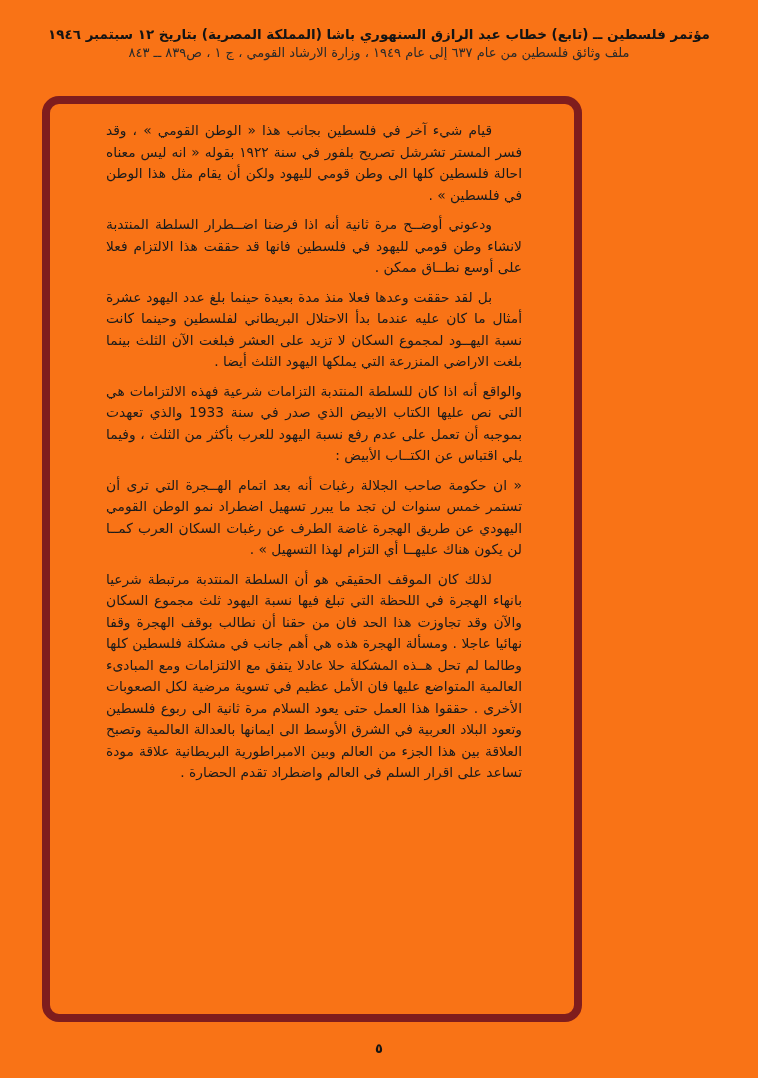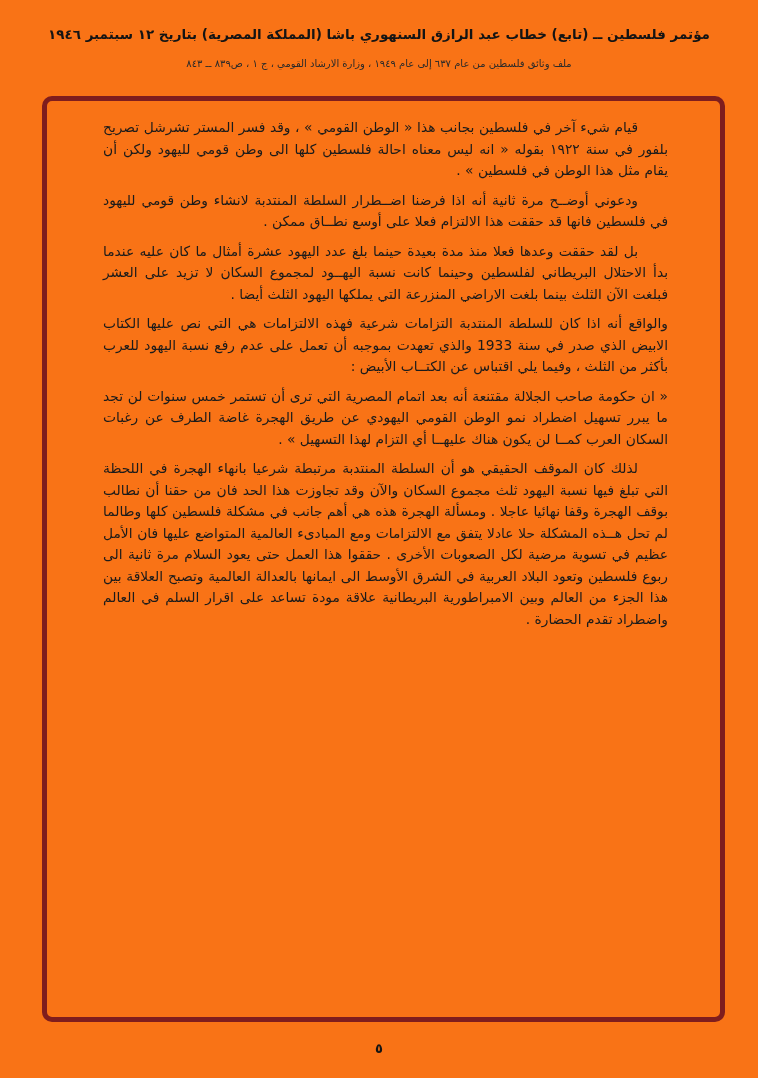--- a/index.html
+++ b/index.html
@@ -21,33 +21,33 @@
     right: 30px;
     text-align: center;
   }
   .doc-title {
     font-size: 13.5px;
     font-weight: bold;
     color: #141414;
     white-space: nowrap;
   }
   .doc-source {
-    margin-top: 16px;
-    font-size: 10px;
+    margin-top: 3px;
+    font-size: 13px;
     color: #2a2a2a;
     white-space: nowrap;
   }
   .green-frame {
     position: absolute;
     top: 96px;
     left: 42px;
-    width: 683px;
+    width: 540px;
     height: 926px;
-    border: 5px solid #7f1d1d;
-    border-radius: 10px;
+    border: 8px solid #7f1d1d;
+    border-radius: 17px;
     background: transparent;
   }
   .text-block {
     position: absolute;
     top: 16px;
     right: 52px;
     left: 56px;
   }
   .text-block p {
     margin: 0 0 8px 0;
@@ -80,20 +80,20 @@
     <div class="doc-title">مؤتمر فلسطين ــ (تابع) خطاب عبد الرازق السنهوري باشا (المملكة المصرية) بتاريخ ١٢ سبتمبر ١٩٤٦</div>
     <div class="doc-source">ملف وثائق فلسطين من عام ٦٣٧ إلى عام ١٩٤٩ ، وزارة الارشاد القومي ، ج ١ ، ص٨٣٩ ــ ٨٤٣</div>
   </div>
 
   <div class="green-frame">
     <div class="text-block">
       <p class="indent">قيام شيء آخر في فلسطين بجانب هذا « الوطن القومي » ، وقد فسر المستر تشرشل تصريح بلفور في سنة ١٩٢٢ بقوله « انه ليس معناه احالة فلسطين كلها الى وطن قومي لليهود ولكن أن يقام مثل هذا الوطن في فلسطين » .</p>
       <p class="indent">ودعوني أوضــح مرة ثانية أنه اذا فرضنا اضــطرار السلطة المنتدبة لانشاء وطن قومي لليهود في فلسطين فانها قد حققت هذا الالتزام فعلا على أوسع نطــاق ممكن .</p>
       <p class="indent">بل لقد حققت وعدها فعلا منذ مدة بعيدة حينما بلغ عدد اليهود عشرة أمثال ما كان عليه عندما بدأ الاحتلال البريطاني لفلسطين وحينما كانت نسبة اليهــود لمجموع السكان لا تزيد على العشر فبلغت الآن الثلث بينما بلغت الاراضي المنزرعة التي يملكها اليهود الثلث أيضا .</p>
       <p>والواقع أنه اذا كان للسلطة المنتدبة التزامات شرعية فهذه الالتزامات هي التي نص عليها الكتاب الابيض الذي صدر في سنة 1933 والذي تعهدت بموجبه أن تعمل على عدم رفع نسبة اليهود للعرب بأكثر من الثلث ، وفيما يلي اقتباس عن الكتــاب الأبيض :</p>
-      <p>« ان حكومة صاحب الجلالة مقتنعة أنه بعد اتمام المصرية التي ترى أن تستمر خمس سنوات لن تجد ما يبرر تسهيل اضطراد نمو الوطن القومي اليهودي عن طريق الهجرة غاضة الطرف عن رغبات السكان العرب كمــا لن يكون هناك عليهــا أي التزام لهذا التسهيل » .</p>
+      <p>« ان حكومة صاحب الجلالة رغبات أنه بعد اتمام الهــجرة التي ترى أن تستمر خمس سنوات لن تجد ما يبرر تسهيل اضطراد نمو الوطن القومي اليهودي عن طريق الهجرة غاضة الطرف عن رغبات السكان العرب كمــا لن يكون هناك عليهــا أي التزام لهذا التسهيل » .</p>
       <p class="indent">لذلك كان الموقف الحقيقي هو أن السلطة المنتدبة مرتبطة شرعيا بانهاء الهجرة في اللحظة التي تبلغ فيها نسبة اليهود ثلث مجموع السكان والآن وقد تجاوزت هذا الحد فان من حقنا أن نطالب بوقف الهجرة وقفا نهائيا عاجلا . ومسألة الهجرة هذه هي أهم جانب في مشكلة فلسطين كلها وطالما لم تحل هــذه المشكلة حلا عادلا يتفق مع الالتزامات ومع المبادىء العالمية المتواضع عليها فان الأمل عظيم في تسوية مرضية لكل الصعوبات الأخرى . حققوا هذا العمل حتى يعود السلام مرة ثانية الى ربوع فلسطين وتعود البلاد العربية في الشرق الأوسط الى ايمانها بالعدالة العالمية وتصبح العلاقة بين هذا الجزء من العالم وبين الامبراطورية البريطانية علاقة مودة تساعد على اقرار السلم في العالم واضطراد تقدم الحضارة .</p>
     </div>
   </div>
 
   <div class="page-number">٥</div>
 
 </div>
 
 </body></html>

